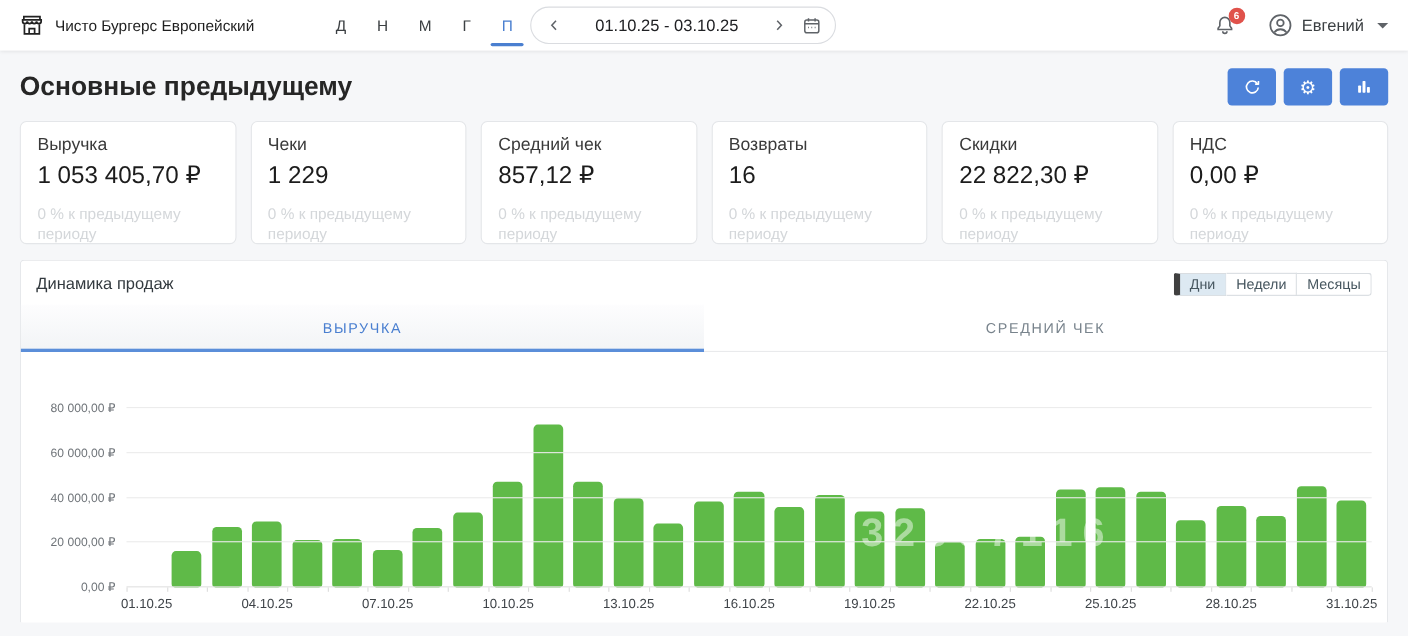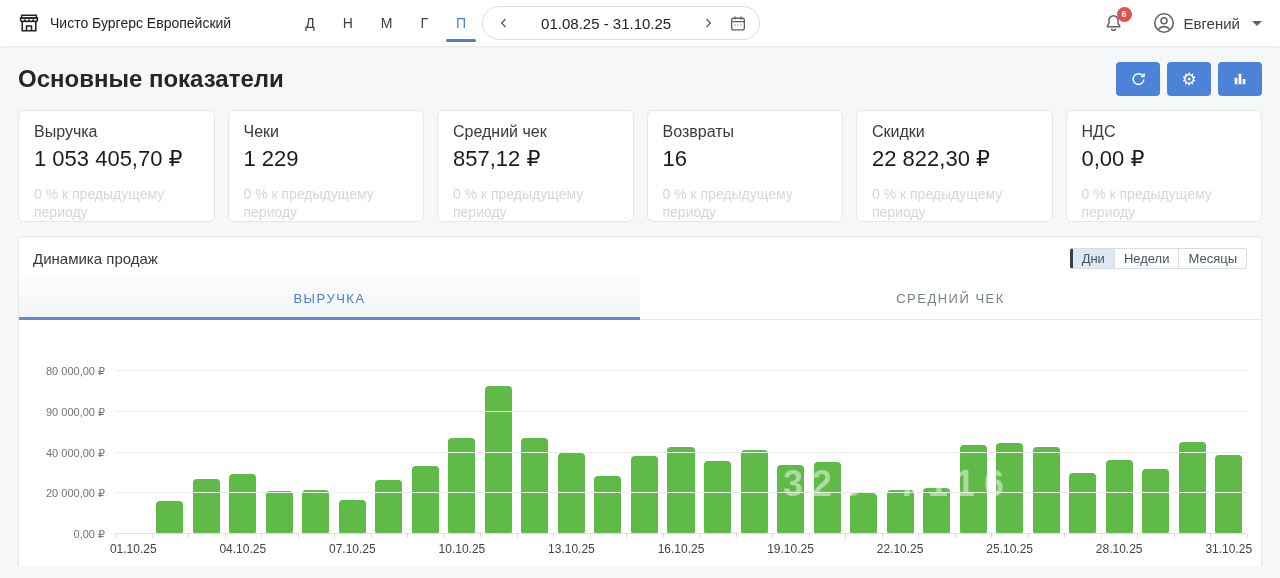--- a/index.html
+++ b/index.html
@@ -45,21 +45,21 @@
   .card-delta { font-size:14px; color:#d4d7da; margin-top:13px; line-height:1.3; }
 
   
   .panel { margin:14px 18px 0; background:#fff; border:1px solid #e4e6e9; border-bottom:none;
     border-radius:4px 4px 0 0; height:330px; }
   .panel-head { display:flex; align-items:center; padding:11px 14px 8px; }
   .panel-title { font-size:15px; color:#333a3f; }
   .segmented { margin-left:auto; display:flex; }
   .seg { font-size:13px; color:#46565f; background:#fff; border:1px solid #d9dde1; border-left:none;
     padding:2px 9px; cursor:pointer; }
-  .seg:first-child { border-left:3px solid #404040; border-radius:3px 0 0 3px; }
+  .seg:first-child { border-left:6px solid #404040; border-radius:3px 0 0 3px; }
   .seg:last-child { border-radius:0 3px 3px 0; }
   .seg.active { background:#dde9f2; }
   .tabs { display:flex; border-bottom:1px solid #e9eaec; }
   .tab { flex:1; text-align:center; padding:14px 0 13px; font-size:13px; letter-spacing:1.5px;
     font-weight:500; color:#78838c; cursor:pointer; position:relative; }
   .tab.active { color:#4a7fd0; background:linear-gradient(180deg,#fdfdfe,#f2f4f6); }
   .tab.active::after { content:""; position:absolute; left:0; right:0; bottom:-1px; height:3px; background:#5b8ed9; }
 
   
   .chart { display:flex; margin-top:38px; padding-right:14px; }
@@ -105,21 +105,21 @@
       <span class="period">Г</span>
       <span class="period active">П</span>
     </nav>
 
   <div class="date-pill">
     <span class="nav-chev">
       <svg width="14" height="14" viewBox="0 0 24 24" fill="none" stroke="#5f6368" stroke-width="2.4">
           <path d="M14.5 5 8 12l6.5 7"></path>
         </svg>
     </span>
-    <span class="date-text">01.08.25 - 31.10.25</span>
+    <span class="date-text">01.10.25 - 03.10.25</span>
     <span class="nav-chev">
       <svg width="14" height="14" viewBox="0 0 24 24" fill="none" stroke="#5f6368" stroke-width="2.4">
           <path d="M9.5 5 16 12l-6.5 7"></path>
         </svg>
     </span>
     <span class="nav-chev">
       <svg width="19" height="19" viewBox="0 0 24 24" fill="none" stroke="#5f6368" stroke-width="1.8">
         <rect x="3.5" y="5" width="17" height="15.5" rx="2.5"></rect>
         <path d="M3.5 9.5h17M8 2.8v4M16 2.8v4"></path>
         <path d="M7.5 14h1M11.5 14h1M15.5 14h1" stroke-width="2"></path>
@@ -147,21 +147,21 @@
         <path d="M6.6 18.4a6.6 6.6 0 0 1 10.8 0"></path>
       </svg>
     </span>
     <span class="user-name">Евгений</span>
     <span class="caret"></span>
   </div>
 </header>
 
 <section>
   <div class="kpi-head">
-    <h1 class="kpi-title">Основные показатели</h1>
+    <h1 class="kpi-title">Основные предыдущему</h1>
     <div class="actions">
       <button class="icon-btn">
         <svg width="17" height="17" viewBox="0 0 24 24" fill="none" stroke="#fff" stroke-width="2.1">
           <path d="M18.4 7.2A7.6 7.6 0 1 0 19.6 12"></path>
           <path d="M19.8 3.6v4.2h-4.2" stroke-linejoin="round"></path>
         </svg>
       </button>
       <button class="icon-btn">⚙</button>
       <button class="icon-btn">
         <svg width="16" height="16" viewBox="0 0 24 24" fill="#fff">
@@ -219,21 +219,21 @@
   <div class="tabs" id="tabs">
       <div class="tab active">ВЫРУЧКА</div>
       <div class="tab">СРЕДНИЙ ЧЕК</div>
     </div>
 
   <div class="chart">
     <div class="y-axis" id="yAxis" style="height: 176px;">
         <div class="y-tick" style="bottom: 0px;">0,00 ₽</div>
         <div class="y-tick" style="bottom: 40.75px; text-align: center;">20 000,00 ₽</div>
         <div class="y-tick" style="bottom: 81.5px;">40 000,00 ₽</div>
-        <div class="y-tick" style="bottom: 122.25px;">90 000,00 ₽</div>
+        <div class="y-tick" style="bottom: 122.25px;">60 000,00 ₽</div>
         <div class="y-tick" style="bottom: 163px;">80 000,00 ₽</div>
       </div>
     <div class="plot-wrap">
       <div class="plot" id="plot">
         <div class="bars" id="bars">
             <div class="slot"></div>
             <div class="slot">
               <div class="bar" title="02.10.25" style="height: 32.6px; background: rgb(95, 186, 72);"></div>
             </div>
             <div class="slot">

